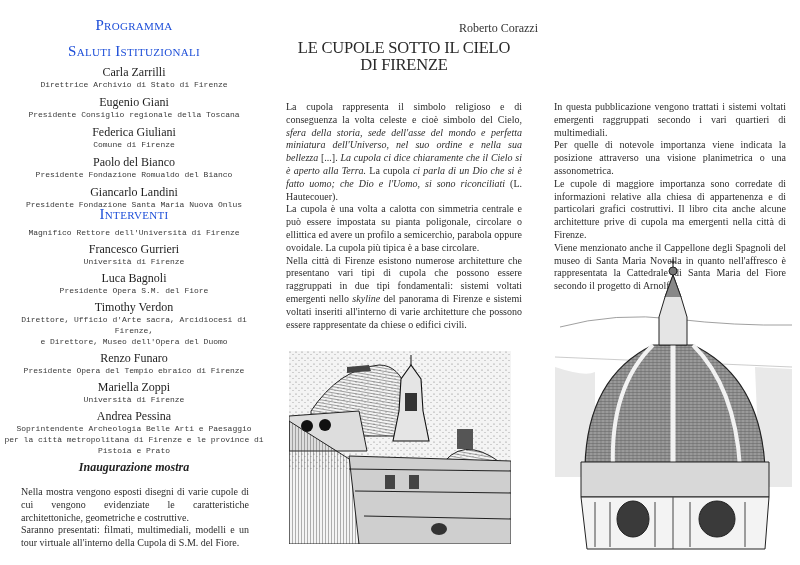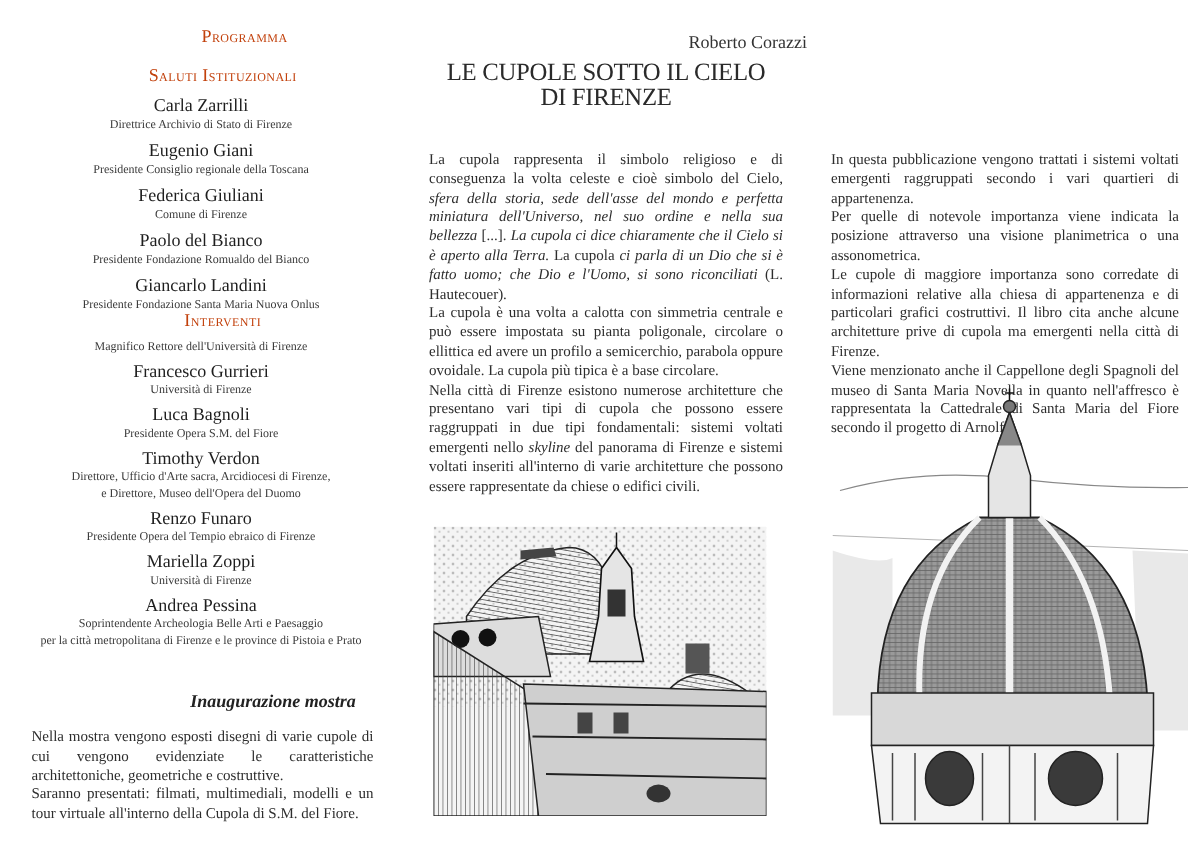--- a/index.html
+++ b/index.html
@@ -6,31 +6,31 @@
   body {
     width:800px; height:565px; overflow:hidden; background:#ffffff;
     font-family:"Liberation Serif","DejaVu Serif",serif; color:#2b2b2b; position:relative;
   }
   .panel { position:absolute; top:0; bottom:0; }
   #left  { left:0; width:268px; }
   #mid   { left:268px; width:268px; }
   #right { left:536px; width:264px; }
 
   
-  .smallcaps { font-variant:small-caps; letter-spacing:0.3px; font-size:12px; color:#c2410c;padding-left:29px; }
+  .smallcaps { font-variant:small-caps; letter-spacing:0.3px; font-size:15px; color:#1d4ed8; }
   .prog-title { position:absolute; top:17px; left:0; width:268px; text-align:center; }
   .sect-head { text-align:center; margin:0; }
   .person { text-align:center; margin-top:5px; }
   .person .nm { font-weight:normal; font-size:12px; color:#1e1e1e; line-height:14px; }
-  .person .rl { font-size:8px; color:#3a3a3a; line-height:11px; }
+  .person .rl { font-size:8px; color:#3a3a3a; line-height:11px;font-family:Liberation Mono, monospace; }
   #saluti { position:absolute; top:43px; left:0; width:268px; }
   #interventi { position:absolute; top:206px; left:0; width:268px; }
   #interventi .person { margin-top:4px; }
   .inaug-title { position:absolute; top:460px; left:0; width:268px; text-align:center;
-    font-style:italic; font-weight:bold; font-size:12px; color:#222;padding-left:48px; }
+    font-style:italic; font-weight:bold; font-size:12px; color:#222; }
   .inaug-text { position:absolute; top:486px; left:21px; width:228px; font-size:10.4px;
     line-height:12.6px; text-align:justify; color:#2b2b2b; }
 
   
   .author { position:absolute; top:21px; left:0; width:270px; text-align:right; font-size:12px; color:#333; }
   .book-title { position:absolute; top:39px; left:0; width:272px; text-align:center;
     font-size:16.5px; line-height:17px; color:#2a2a2a; letter-spacing:-0.2px; }
   .body-text { font-size:10px; line-height:12.8px; text-align:justify; color:#2d2d2d; }
   .body-text p { margin:0; }
   #mid-text { position:absolute; top:101px; left:18px; width:236px; }
@@ -151,21 +151,21 @@
   <path d="M0 70 L95 130 L95 193 L0 193 Z" fill="url(#vhatch)" stroke="#222"></path>
   <path d="M60 105 L222 110 L222 193 L70 193 Z" fill="#cfcfcf" stroke="#222"></path>
   <path d="M60 118 L222 120 M66 140 L222 142 M75 165 L222 168" stroke="#222" stroke-width="1.2" fill="none"></path>
   <rect x="96" y="124" width="10" height="14" fill="#444"></rect>
   <rect x="120" y="124" width="10" height="14" fill="#444"></rect>
   <ellipse cx="150" cy="178" rx="8" ry="6" fill="#333"></ellipse>
 </svg>
 
 <div id="right" class="panel">
   <div id="right-text" class="body-text">
-    <p>In questa pubblicazione vengono trattati i sistemi voltati emergenti raggruppati secondo i vari quartieri di appartenenza.</p>
+    <p>In questa pubblicazione vengono trattati i sistemi voltati emergenti raggruppati secondo i vari quartieri di multimediali.</p>
     <p>Per quelle di notevole importanza viene indicata la posizione attraverso una visione planimetrica o una assonometrica.</p>
     <p>Le cupole di maggiore importanza sono corredate di informazioni relative alla chiesa di appartenenza e di particolari grafici costruttivi. Il libro cita anche alcune architetture prive di cupola ma emergenti nella città di Firenze.</p>
     <p>Viene menzionato anche il Cappellone degli Spagnoli del museo di Santa Maria Novella in quanto nell'affresco è rappresentata la Cattedrale di Santa Maria del Fiore secondo il progetto di Arnolfo.</p>
   </div>
 </div>
 
 <svg id="illus2" class="illus" viewBox="0 0 237 300">
   <defs>
     <pattern id="brick" width="4" height="3" patternUnits="userSpaceOnUse">
       <rect width="4" height="3" fill="#9a9a9a"></rect>

